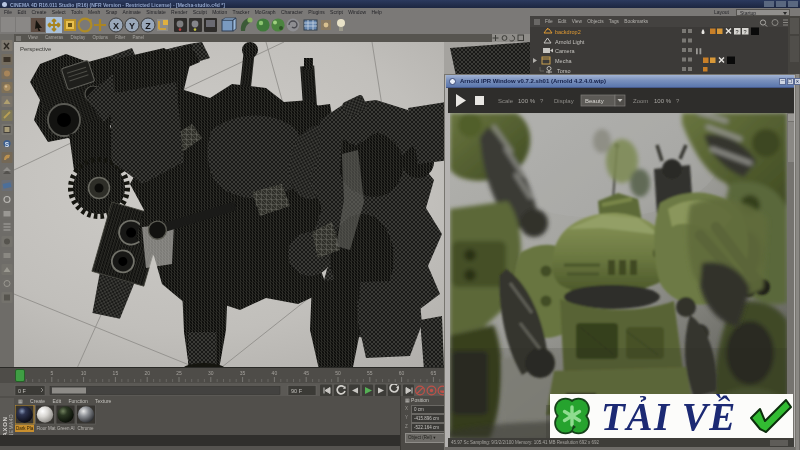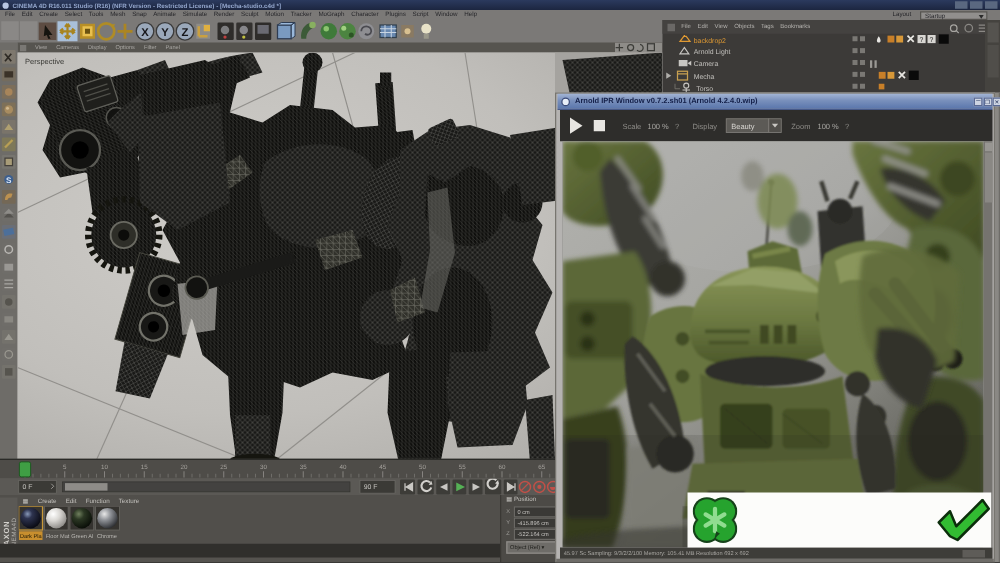--- a/index.html
+++ b/index.html
@@ -679,19 +679,20 @@
         <circle cx="24.5" cy="26" r="9.6"></circle>
         <rect x="10.5" y="10.5" width="15" height="17"></rect>
       </g>
       <g stroke="#90dc90" stroke-width="3.4" stroke-linecap="round">
         <path d="M18 10 L18 28"></path>
         <path d="M10.5 14.5 L25.5 23.5"></path>
         <path d="M25.5 14.5 L10.5 23.5"></path>
       </g>
       <path d="M17 36 C19 33 20 31 22 30 L19 28 Z" fill="#16421a"></path>
     </svg>
+    <div class="a" style="left:40px;top:0px;width:158px;height:43px;font-family:'Liberation Serif',serif;font-style:italic;font-weight:bold;font-size:39px;color:#1c2a74;text-align:center;letter-spacing:1.5px;">TẢI VỀ</div>
     <svg class="a" style="left:198px;top:5px;" width="44" height="35" viewBox="0 0 44 35">      
           <path d="M3 19 L12 10 L17 22 L38 1 L43 8 L18 33 L12 30 Z" fill="#32bc32" stroke="#0c2e0c" stroke-width="2" stroke-linejoin="round"></path>
     </svg>
   </div>
 </div>
 
 </div>
 
 </body></html>

